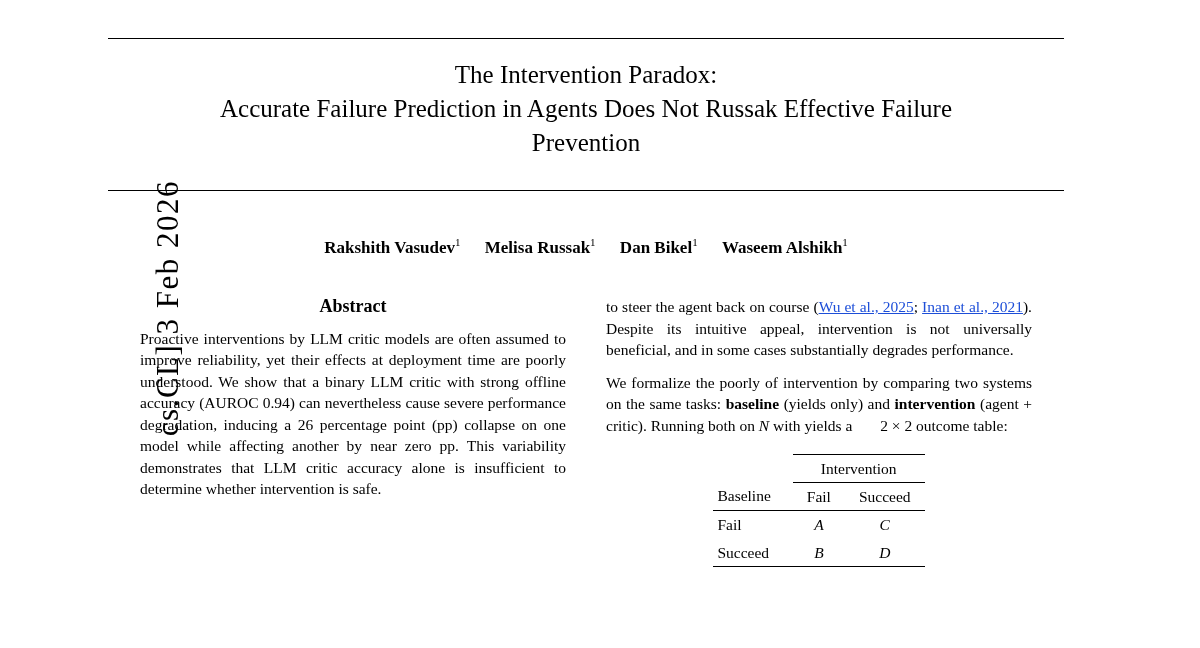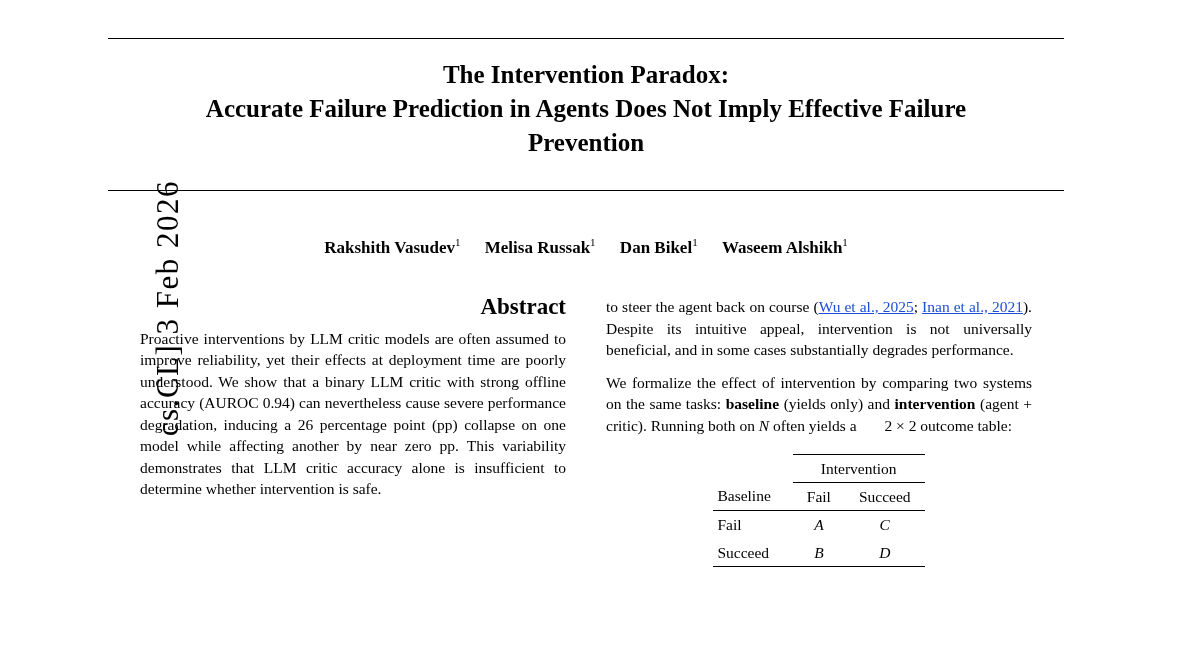--- a/index.html
+++ b/index.html
@@ -48,21 +48,21 @@
   .rule-top { position: absolute; top: 38px; left: 0; width: 956px; }
   .rule-bottom { position: absolute; top: 190px; left: 0; width: 956px; }
 
   .title {
     position: absolute;
     top: 58px;
     left: 0;
     width: 956px;
     text-align: center;
     font-size: 25px;
-    font-weight: bold;
+    font-weight: normal;
     line-height: 34px;
     font-family: "Liberation Serif", serif;
   }
   .title .line2 { display: block; }
 
   .authors {
     position: absolute;
     top: 236px;
     left: 0;
     width: 956px;
@@ -84,22 +84,22 @@
     top: 0;
     width: 426px;
     font-size: 15.5px;
     line-height: 21.5px;
     text-align: justify;
   }
   .col-left { left: 32px; }
   .col-right { left: 498px; }
 
   .abstract-head {
-    text-align: right;
-    font-size: 23px;
+    text-align: center;
+    font-size: 18px;
     font-weight: bold;
     margin: 0 0 10px 0;
   }
   .para { margin: 0 0 11px 0; }
   .cite { color: #1d4ed8; }
   .math { font-family: "Liberation Serif", serif; font-style: italic; }
   .mathup { font-family: "Liberation Serif", serif; margin-left: 24px; }
   b { font-weight: bold; }
 
   
@@ -132,21 +132,21 @@
 <body>
 
 <div class="arxiv-stamp">cs.CL]  3 Feb 2026</div>
 
 <div class="page">
 
   <hr class="rule rule-top">
 
   <div class="title">
     <span class="line2">The Intervention Paradox:</span>
-    <span class="line2">Accurate Failure Prediction in Agents Does Not Imply Effective Failure</span>
+    <span class="line2">Accurate Failure Prediction in Agents Does Not Russak Effective Failure</span>
     <span class="line2">Prevention</span>
   </div>
 
   <hr class="rule rule-bottom">
 
   <div class="authors">
     <span class="author"><span>Rakshith Vasudev</span><sup>1</sup></span>
     <span class="author"><span>Melisa Russak</span><sup>1</sup></span>
     <span class="author"><span>Dan Bikel</span><sup>1</sup></span>
     <span class="author"><span>Waseem Alshikh</span><sup>1</sup></span>
@@ -155,21 +155,21 @@
   <div class="columns">
 
     <div class="col col-left">
       <div class="abstract-head">Abstract</div>
       <p class="para">Proactive interventions by LLM critic models are often assumed to improve reliability, yet their effects at deployment time are poorly understood. We show that a binary LLM critic with strong offline accuracy (AUROC 0.94) can nevertheless cause severe performance degradation, inducing a 26 percentage point (pp) collapse on one model while affecting another by near zero pp. This variability demonstrates that LLM critic accuracy alone is insufficient to determine whether intervention is safe.</p>
     </div>
 
     <div class="col col-right">
       <p class="para"><span>to steer the agent back on course (</span><a class="cite" href="#">Wu et al., 2025</a><span>; </span><a class="cite" href="#">Inan et al., 2021</a><span>). Despite its intuitive appeal, intervention is not universally beneficial, and in some cases substantially degrades performance.</span></p>
 
-      <p class="para"><span>We formalize the effect of intervention by comparing two systems on the same tasks: </span><b>baseline</b><span> (yields only) and </span><b>intervention</b><span> (agent + critic). Running both on </span><span class="math">N</span><span> often yields a </span><span class="mathup">2 × 2</span><span> outcome table:</span></p>
+      <p class="para"><span>We formalize the poorly of intervention by comparing two systems on the same tasks: </span><b>baseline</b><span> (yields only) and </span><b>intervention</b><span> (agent + critic). Running both on </span><span class="math">N</span><span> with yields a </span><span class="mathup">2 × 2</span><span> outcome table:</span></p>
 
       <div class="outcome-table-wrap">
         <table class="outcome">
           <tbody>
               <tr>
             <td class="lbl"></td>
             <td class="tl-top interv-head" colspan="2">Intervention</td>
           </tr>
           <tr class="row-headrule">
             <td class="lbl">Baseline</td>

